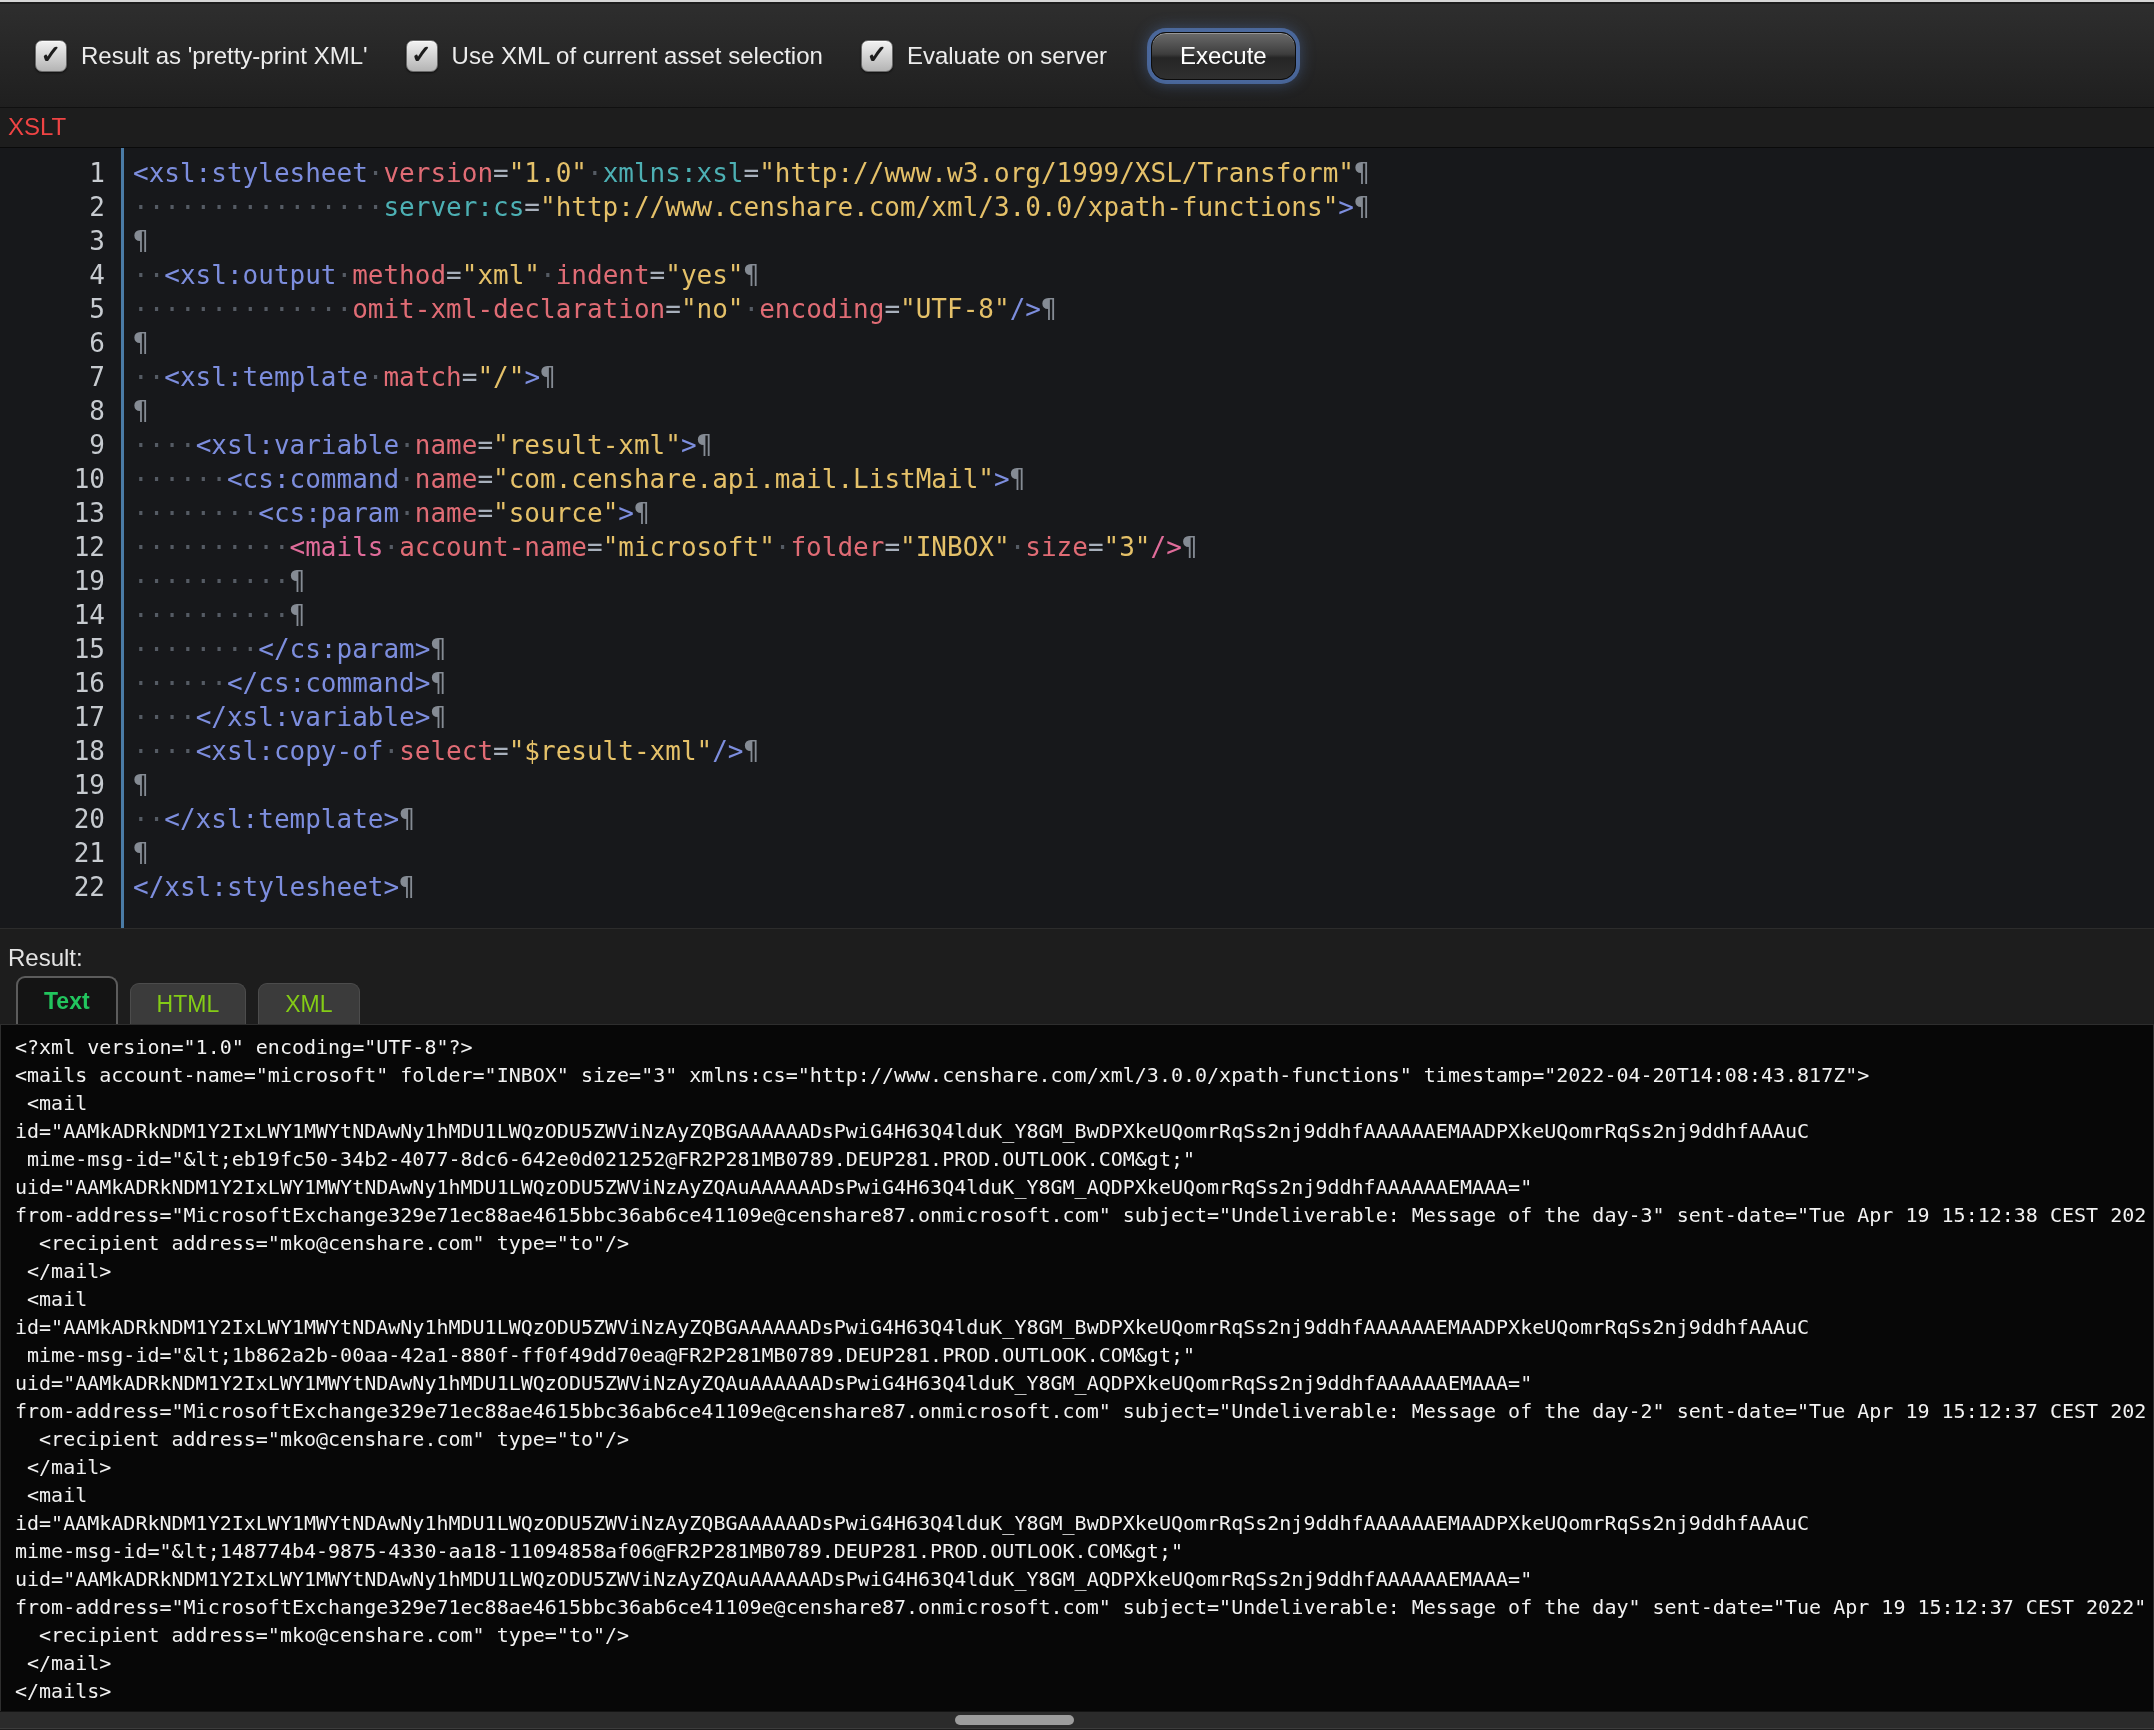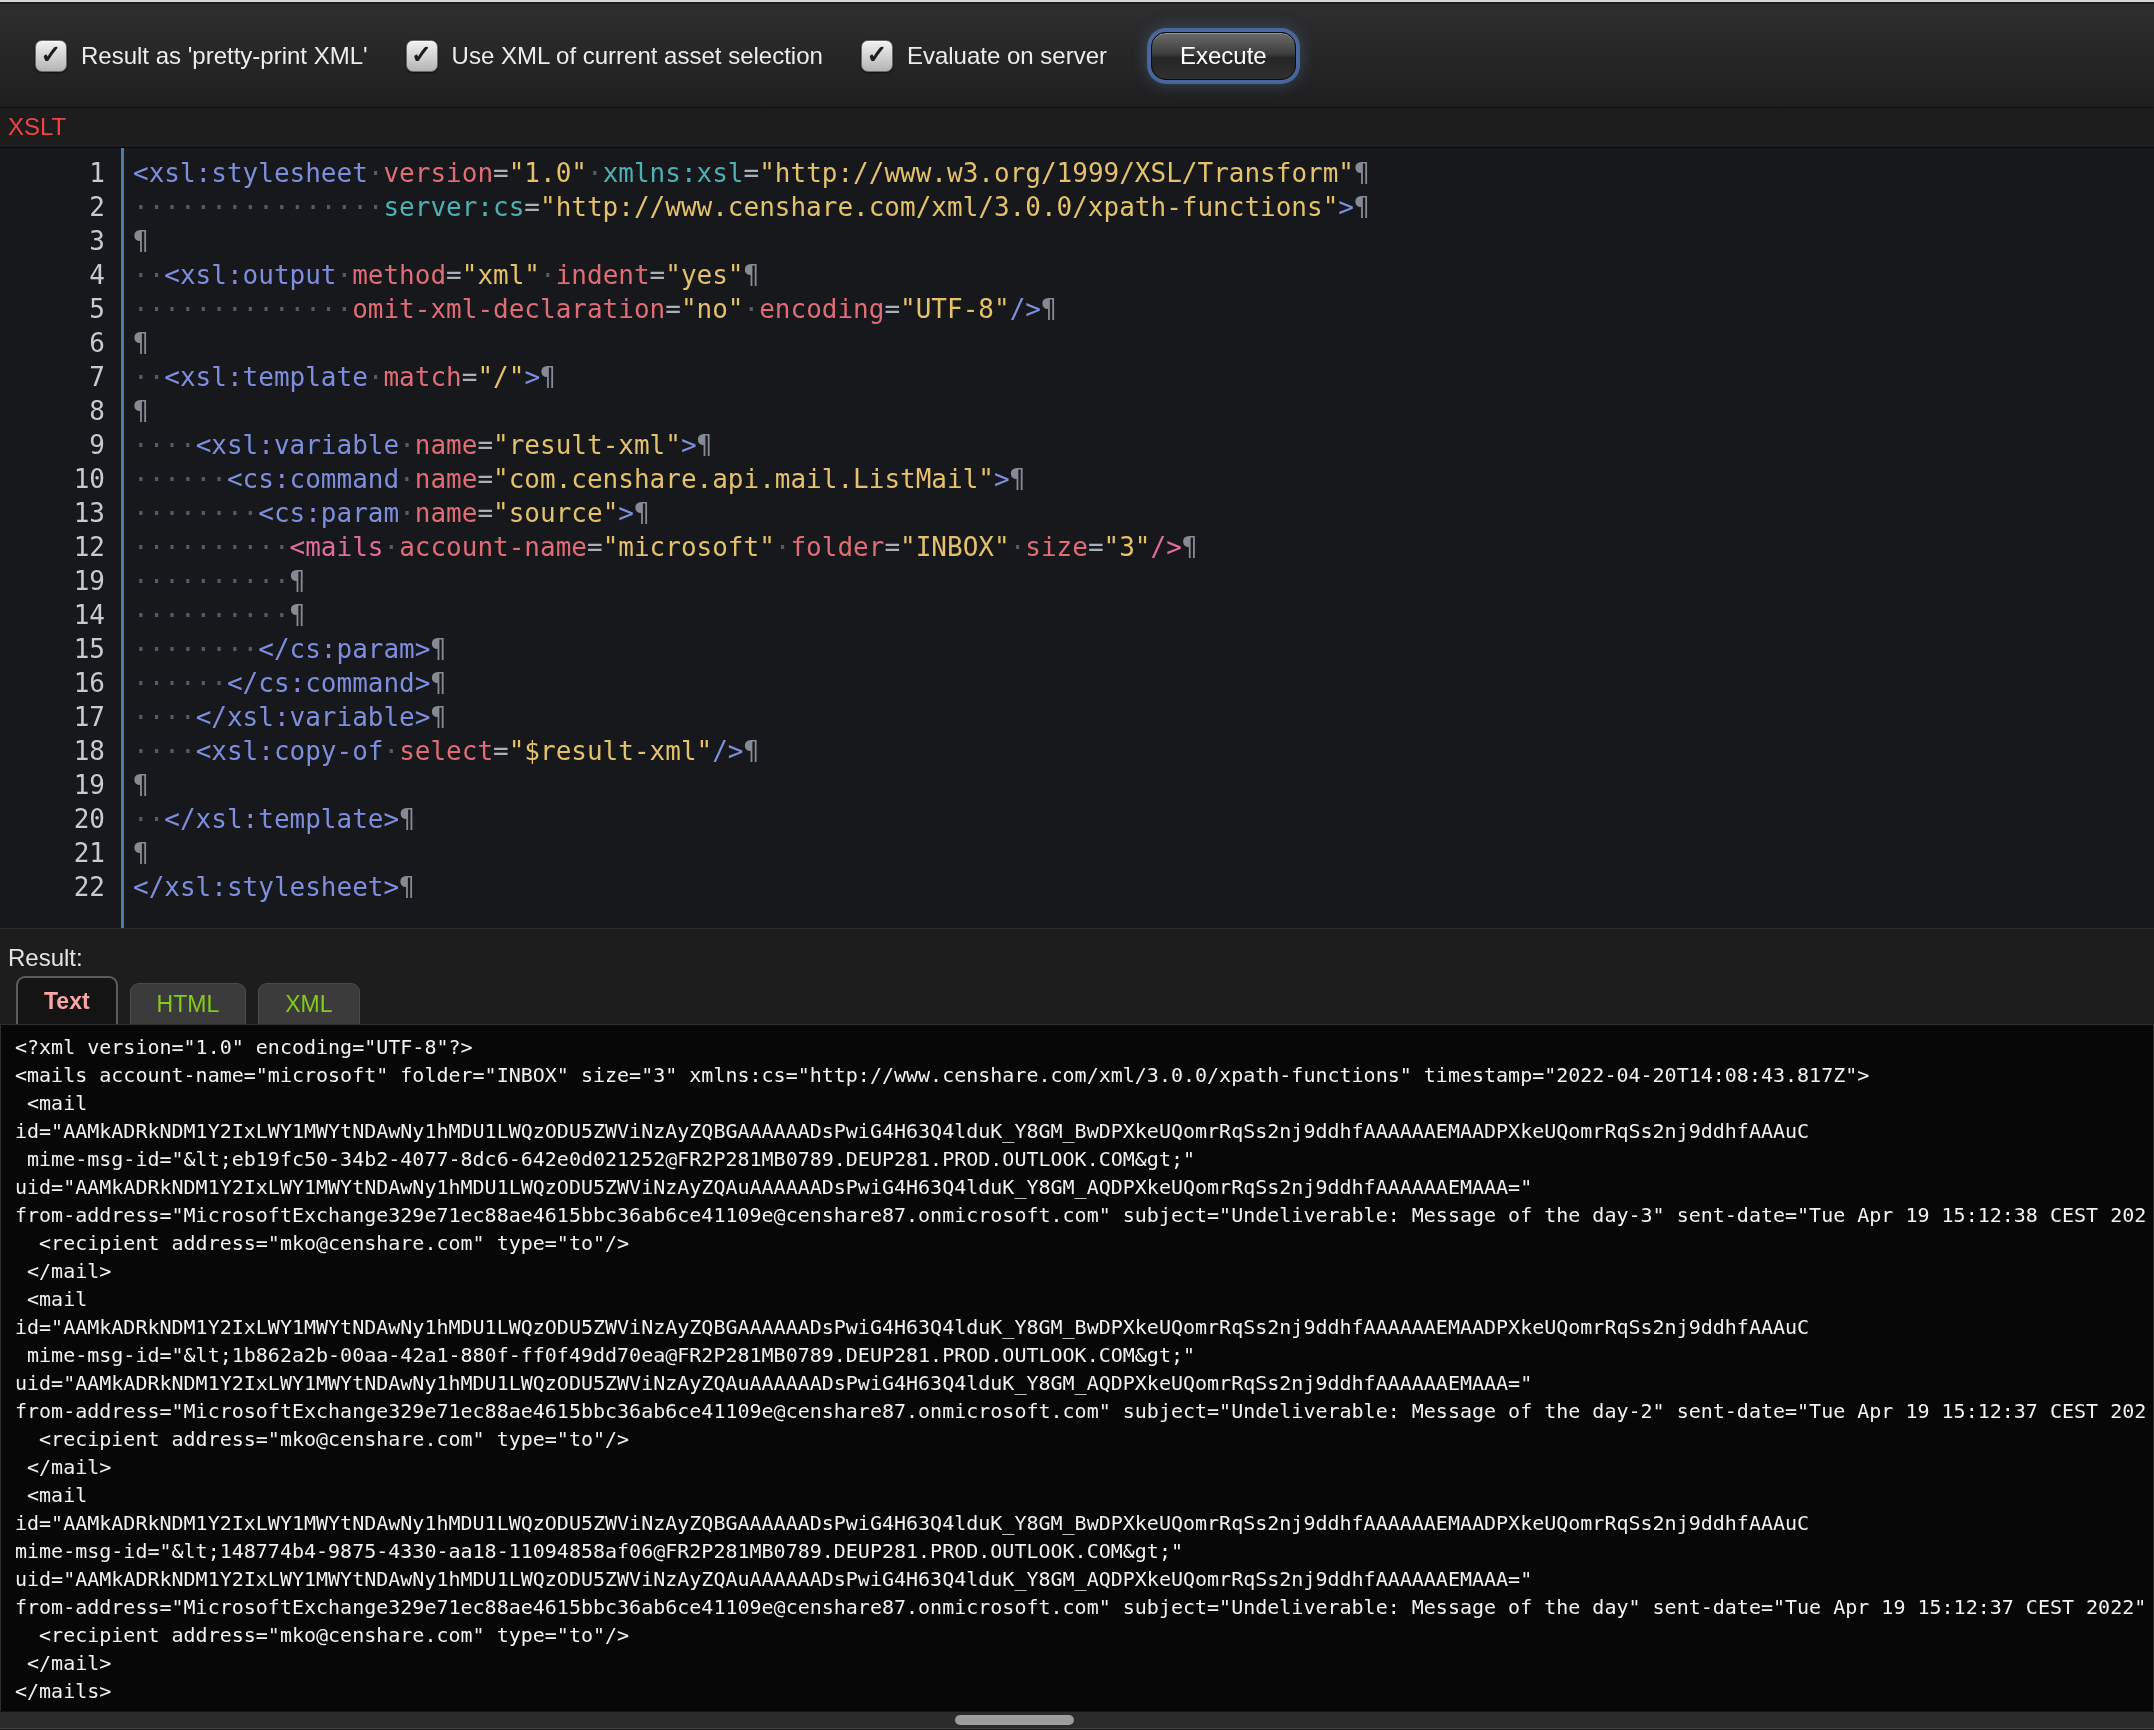--- a/index.html
+++ b/index.html
@@ -77,21 +77,21 @@
   .tabs{
     position:absolute;top:976px;left:0;right:0;height:46px;
     display:flex;align-items:flex-end;gap:12px;padding-left:16px;
   }
   .tab{
     height:40px;padding:0 26px;border-radius:9px 9px 0 0;
     background:#3b3b3b;color:#84cc16;border:1px solid #4c4c4c;border-bottom:none;
     display:flex;align-items:center;font-size:23px;cursor:default;white-space:nowrap;
   }
   .tab.active{
-    height:46px;background:#141414;color:#fca5a5;font-weight:bold;
+    height:46px;background:#141414;color:#22c55e;font-weight:bold;
     border:2px solid #5c5c5c;border-bottom:none;
   }
   .result-area{
     position:absolute;top:1022px;left:0;right:0;height:687px;
     background:var(--result-bg,#070707);
     border:1px solid #2e2e2e;overflow:hidden;
   }
   .result-area pre{
     margin:0;padding:8px 0 0 14px;
     font-family:"DejaVu Sans Mono","Liberation Mono",monospace;

